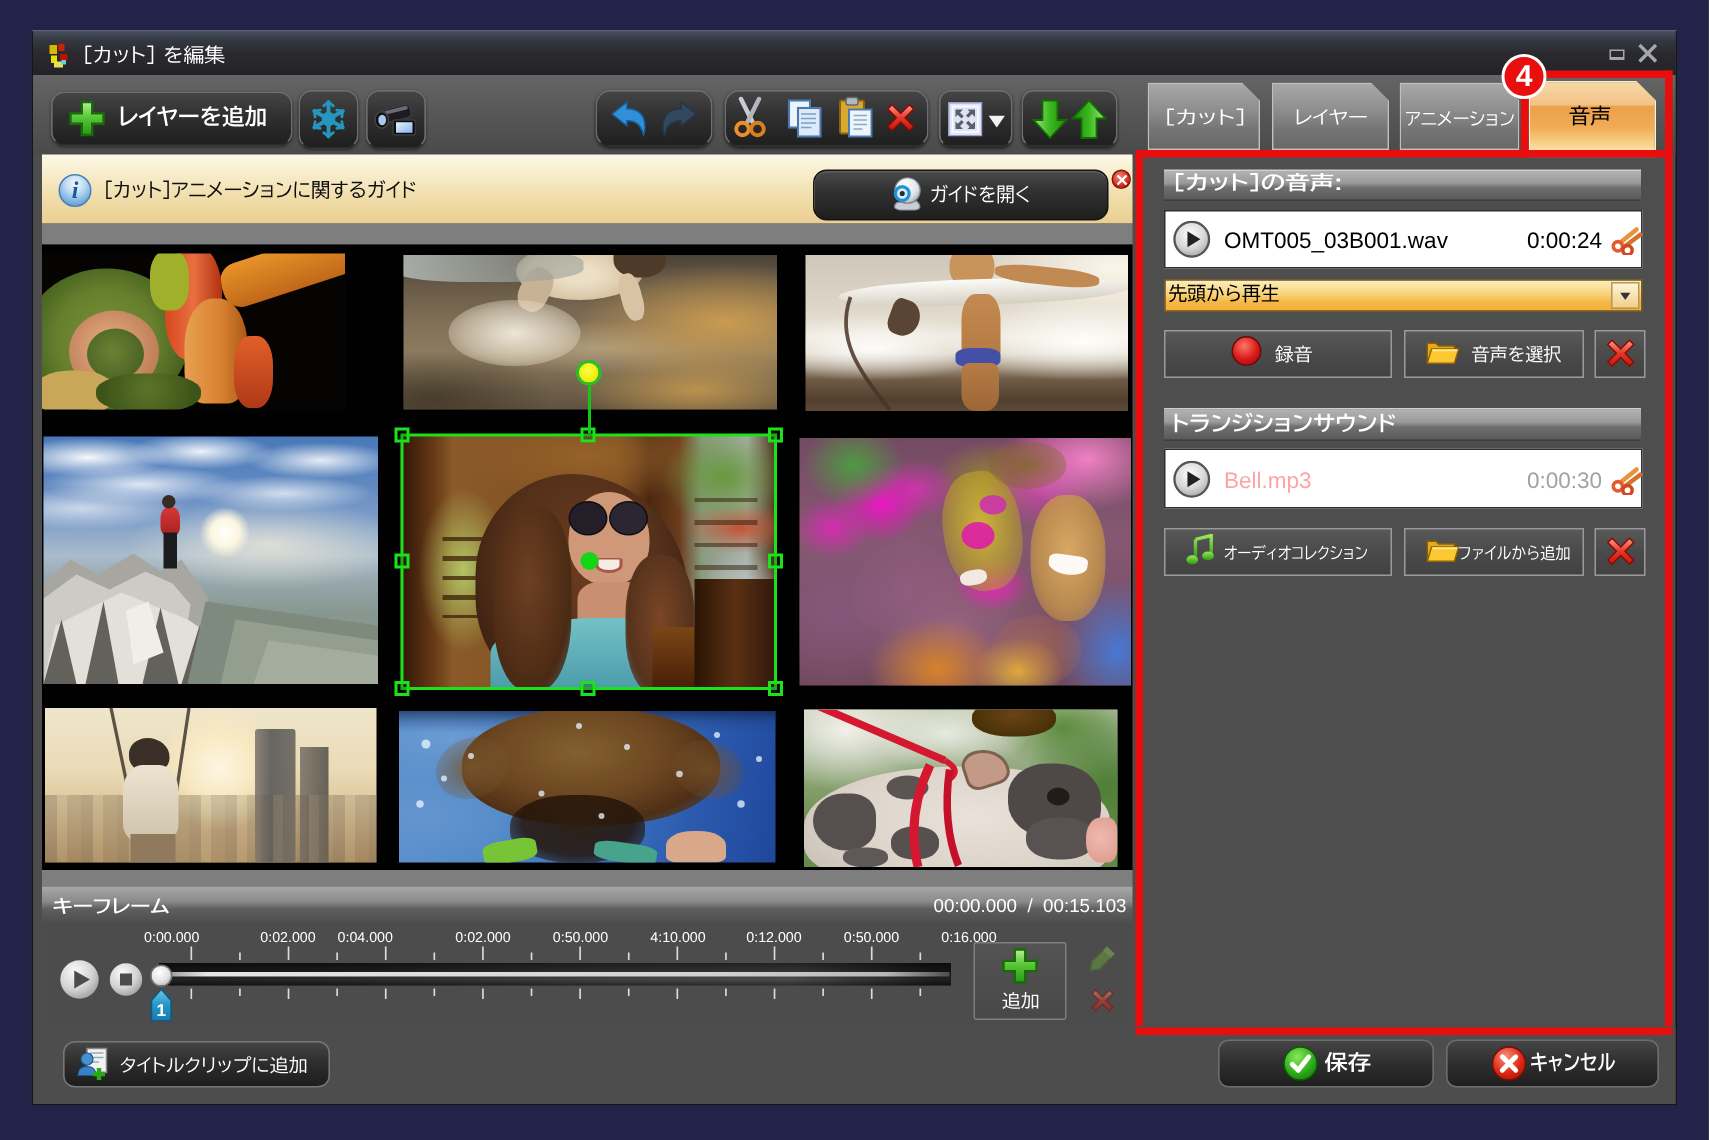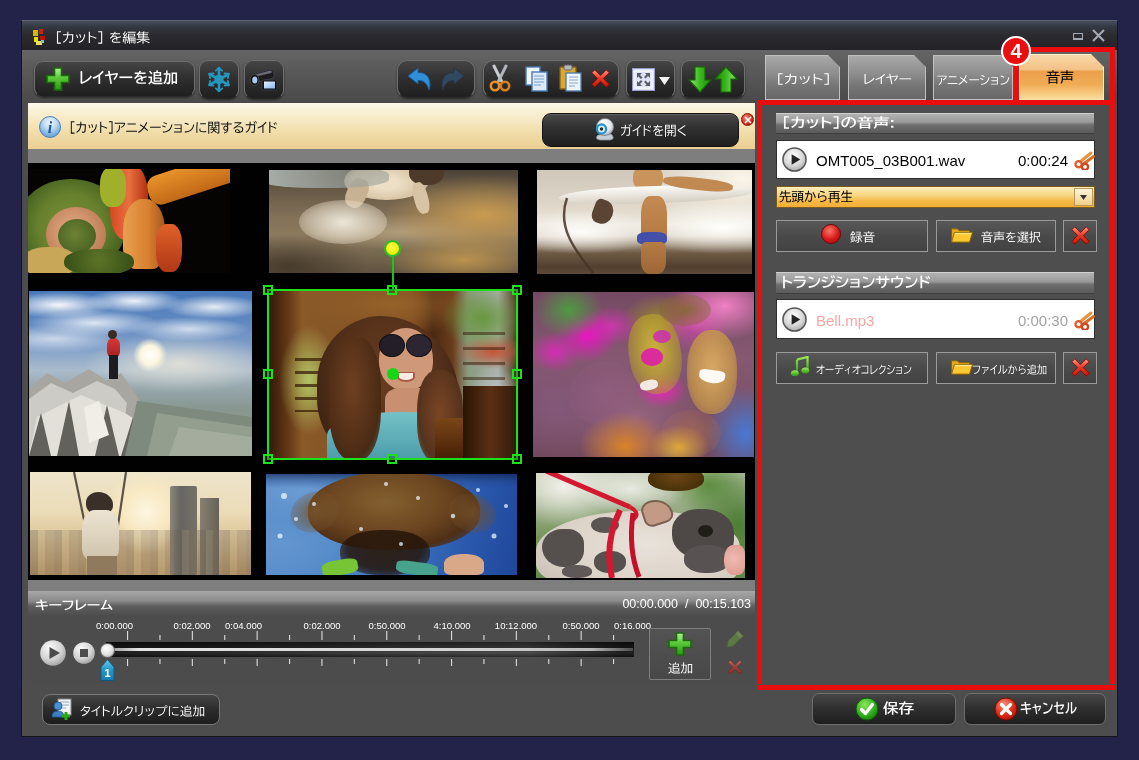--- a/index.html
+++ b/index.html
@@ -407,23 +407,23 @@
       </g>
     </svg></div>
 <div class="abs" style="left:0;top:597px;width:751px;height:14px;color:#fff;font-size:12.5px;font-weight:normal;text-align:right">00:00.000&nbsp;&nbsp;/&nbsp;&nbsp;00:15.103</div>
 <div class="abs" style="left:28px;top:616px;width:727px;height:68px;background:#4c4c4c"></div>
 <div class="abs" style="left:96px;top:620px;width:64px;height:10px;color:#fff;font-size:9.5px;text-align:left">0:00.000</div>
 <div class="abs" style="left:160px;top:620px;width:64px;height:10px;color:#fff;font-size:9.5px;text-align:center">0:02.000</div>
 <div class="abs" style="left:225px;top:620px;width:64px;height:10px;color:#fff;font-size:9.5px;">0:04.000</div>
 <div class="abs" style="left:290px;top:620px;width:64px;height:10px;color:#fff;font-size:9.5px;text-align:center">0:02.000</div>
 <div class="abs" style="left:355px;top:620px;width:64px;height:10px;color:#fff;font-size:9.5px;text-align:center">0:50.000</div>
 <div class="abs" style="left:420px;top:620px;width:64px;height:10px;color:#fff;font-size:9.5px;text-align:center">4:10.000</div>
-<div class="abs" style="left:484px;top:620px;width:64px;height:10px;color:#fff;font-size:9.5px;text-align:center">10:12.000</div>
+<div class="abs" style="left:484px;top:620px;width:64px;height:10px;color:#fff;font-size:9.5px;text-align:center">0:12.000</div>
 <div class="abs" style="left:549px;top:620px;width:64px;height:10px;color:#fff;font-size:9.5px;text-align:center">0:50.000</div>
-<div class="abs" style="left:614px;top:620px;width:64px;height:10px;color:#fff;font-size:9.5px;text-align:left">0:16.000</div>
+<div class="abs" style="left:614px;top:620px;width:64px;height:10px;color:#fff;font-size:9.5px;text-align:center">0:16.000</div>
 <svg class="abs" style="left:28px;top:616px" width="727" height="68" viewBox="0 0 727 68">
     <g fill="#dcdcdc">
       <rect x="99.0" y="15" width="1.1" height="9"></rect>
       <rect x="99.0" y="43" width="1.1" height="7"></rect>
       <rect x="131.4" y="19" width="1.1" height="5"></rect>
       <rect x="131.4" y="43" width="1.1" height="5"></rect>
       <rect x="163.8" y="15" width="1.1" height="9"></rect>
       <rect x="163.8" y="43" width="1.1" height="7"></rect>
       <rect x="196.2" y="19" width="1.1" height="5"></rect>
       <rect x="196.2" y="43" width="1.1" height="5"></rect>

